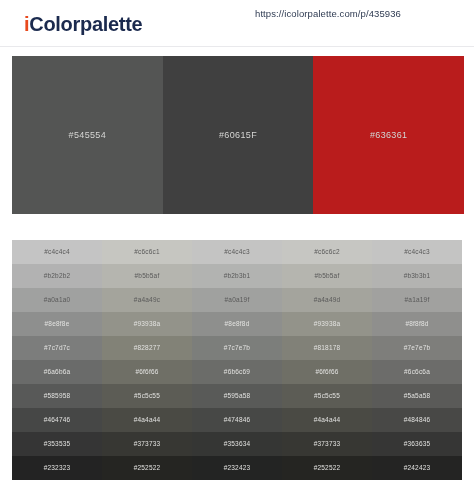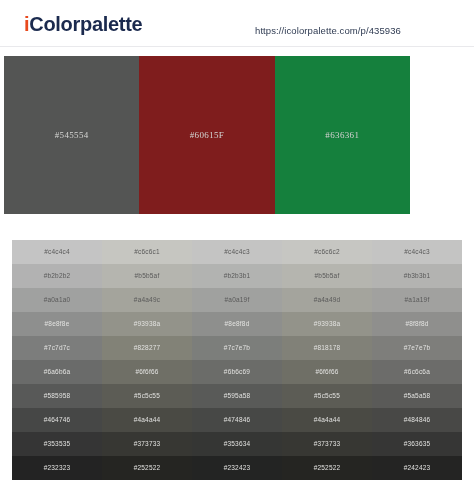--- a/index.html
+++ b/index.html
@@ -53,38 +53,37 @@
     color: #e8491d;
   }
 
   #brand-logo .logo-rest {
     color: #1b2a4e;
   }
 
   #palette-url {
     position: absolute;
     left: 255px;
-    top: 25px;
+    top: 8px;
     font-size: 9.5px;
     color: #2f3b52;
     line-height: 12px;
     white-space: nowrap;
     letter-spacing: 0.1px;
   }
 
   
   #main-palette {
     position: absolute;
-    left: 4px;
+    left: 12px;
     top: 56px;
-    width: 406px;
+    width: 452px;
     height: 158px;
     display: flex;
     overflow: hidden;
-    font-family: Liberation Serif, serif;
   }
 
   .main-swatch {
     flex: 1 1 0;
     position: relative;
     display: flex;
     align-items: center;
     justify-content: center;
   }
 
@@ -140,24 +139,24 @@
     <div id="brand-logo">
       <span class="logo-i">i</span><span class="logo-rest">Colorpalette</span>
     </div>
     <div id="palette-url">https://icolorpalette.com/p/435936</div>
   </div>
 
   <div id="main-palette">
       <div class="main-swatch" style="background: rgb(84, 85, 84);">
         <span class="main-swatch-label">#545554</span>
       </div>
-      <div class="main-swatch" style="background: #7f1d1d;">
+      <div class="main-swatch" style="background: #404040;">
         <span class="main-swatch-label">#60615F</span>
       </div>
-      <div class="main-swatch" style="background: #15803d;">
+      <div class="main-swatch" style="background: #b91c1c;">
         <span class="main-swatch-label">#636361</span>
       </div>
     </div>
 
   <div id="shades-grid">
       <div class="shade-row">
         <div class="shade-cell" style="background: rgb(196, 196, 196);">
           <span class="shade-label dark-text">#c4c4c4</span>
         </div>
         <div class="shade-cell" style="background: rgb(198, 198, 193);">

